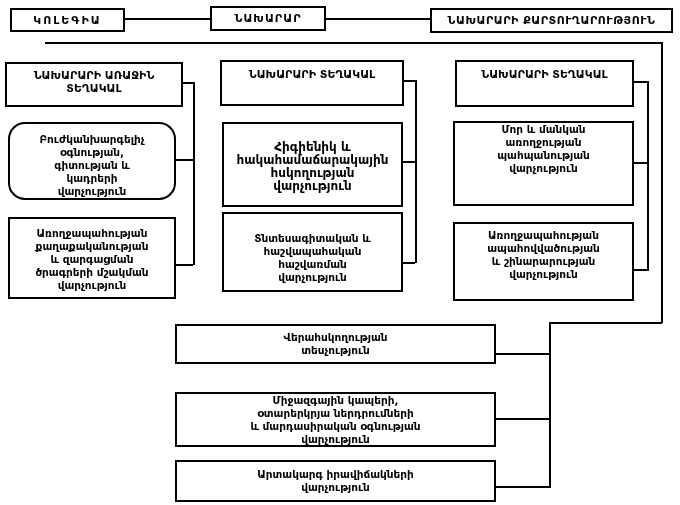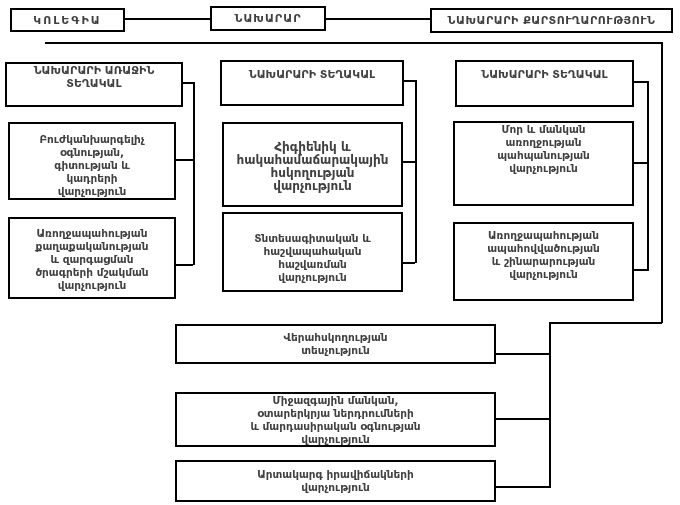--- a/index.html
+++ b/index.html
@@ -1,21 +1,21 @@
 <!DOCTYPE html>
 <html><head>
 <meta charset="utf-8">
 <style>
   html,body{margin:0;padding:0;background:#ffffff;}
   .stage{
     position:relative;
     width:680px;height:505px;
     background:#ffffff;
     font-family:"DejaVu Sans", sans-serif;
-    color:#404040;
+    color:#000000;
     overflow:hidden;
   }
   .box{
     position:absolute;
     border:2px solid #000;
     background:#fff;
     box-sizing:border-box;
     display:flex;
     justify-content:center;
     text-align:center;
@@ -27,26 +27,26 @@
   .vtop{align-items:flex-start;}
   .hline{position:absolute;height:1.5px;background:#000;}
   .vline{position:absolute;width:1.5px;background:#000;}
 
   
   #box-collegium   {left:10px;  top:8px;  width:115px; height:24px; font-size:11px; letter-spacing:2px;}
   #box-minister    {left:210px; top:6px;  width:116px; height:25px; font-size:11px; letter-spacing:1px;}
   #box-secretariat {left:430px; top:8px;  width:243px; height:25px; font-size:11px; letter-spacing:0.5px;}
 
   
-  #box-head-0 {left:5px;   top:62px; width:178px; height:45px; font-size:11px; }
+  #box-head-0 {left:5px;   top:62px; width:178px; height:45px; font-size:11px; padding-top:5px;}
   #box-head-1 {left:220px; top:60px; width:184px; height:46px; font-size:11px; padding-top:6px;}
   #box-head-2 {left:455px; top:60px; width:179px; height:47px; font-size:11px; padding-top:6px;}
 
   
-  #box-dep-0-0 {left:8px;   top:122px; width:168px; height:78px; font-size:10.5px; padding-top:9px;}
+  #box-dep-0-0 {left:8px;   top:122px; width:168px; height:78px; font-size:10.5px; padding-top:9px;border-radius:17px;}
   #box-dep-0-1 {left:8px;   top:217px; width:168px; height:82px; font-size:10.5px; padding-top:8px;}
   #box-dep-1-0 {left:222px; top:122px; width:181px; height:85px; font-size:12px; padding-top:17px;}
   #box-dep-1-1 {left:222px; top:212px; width:181px; height:80px; font-size:10.5px; padding-top:18px;}
   #box-dep-2-0 {left:453px; top:121px; width:181px; height:85px; font-size:10.5px; }
   #box-dep-2-1 {left:453px; top:222px; width:181px; height:79px; font-size:10.5px; padding-top:5px;}
 
   
   #box-unit-0 {left:175px; top:324px; width:321px; height:40px; font-size:10.5px;}
   #box-unit-1 {left:175px; top:392px; width:321px; height:55px; font-size:10.5px;}
   #box-unit-2 {left:175px; top:460px; width:321px; height:42px; font-size:10.5px;align-items:center;}
@@ -137,21 +137,21 @@
 ապահովվածության
 և շինարարության
 վարչություն</span>
   </div>
 
   <div class="box vcenter" id="box-unit-0">
     <span class="label">Վերահսկողության
 տեսչություն</span>
   </div>
   <div class="box vcenter" id="box-unit-1">
-    <span class="label">Միջազգային մանկան,
+    <span class="label">Միջազգային կապերի,
 օտարերկրյա ներդրումների
 և մարդասիրական օգնության
 վարչություն</span>
   </div>
   <div class="box vcenter" id="box-unit-2">
     <span class="label">Արտակարգ իրավիճակների
 վարչություն</span>
   </div>
 
   <div class="hline" style="left:496px;top:353px;width:54px;"></div>

